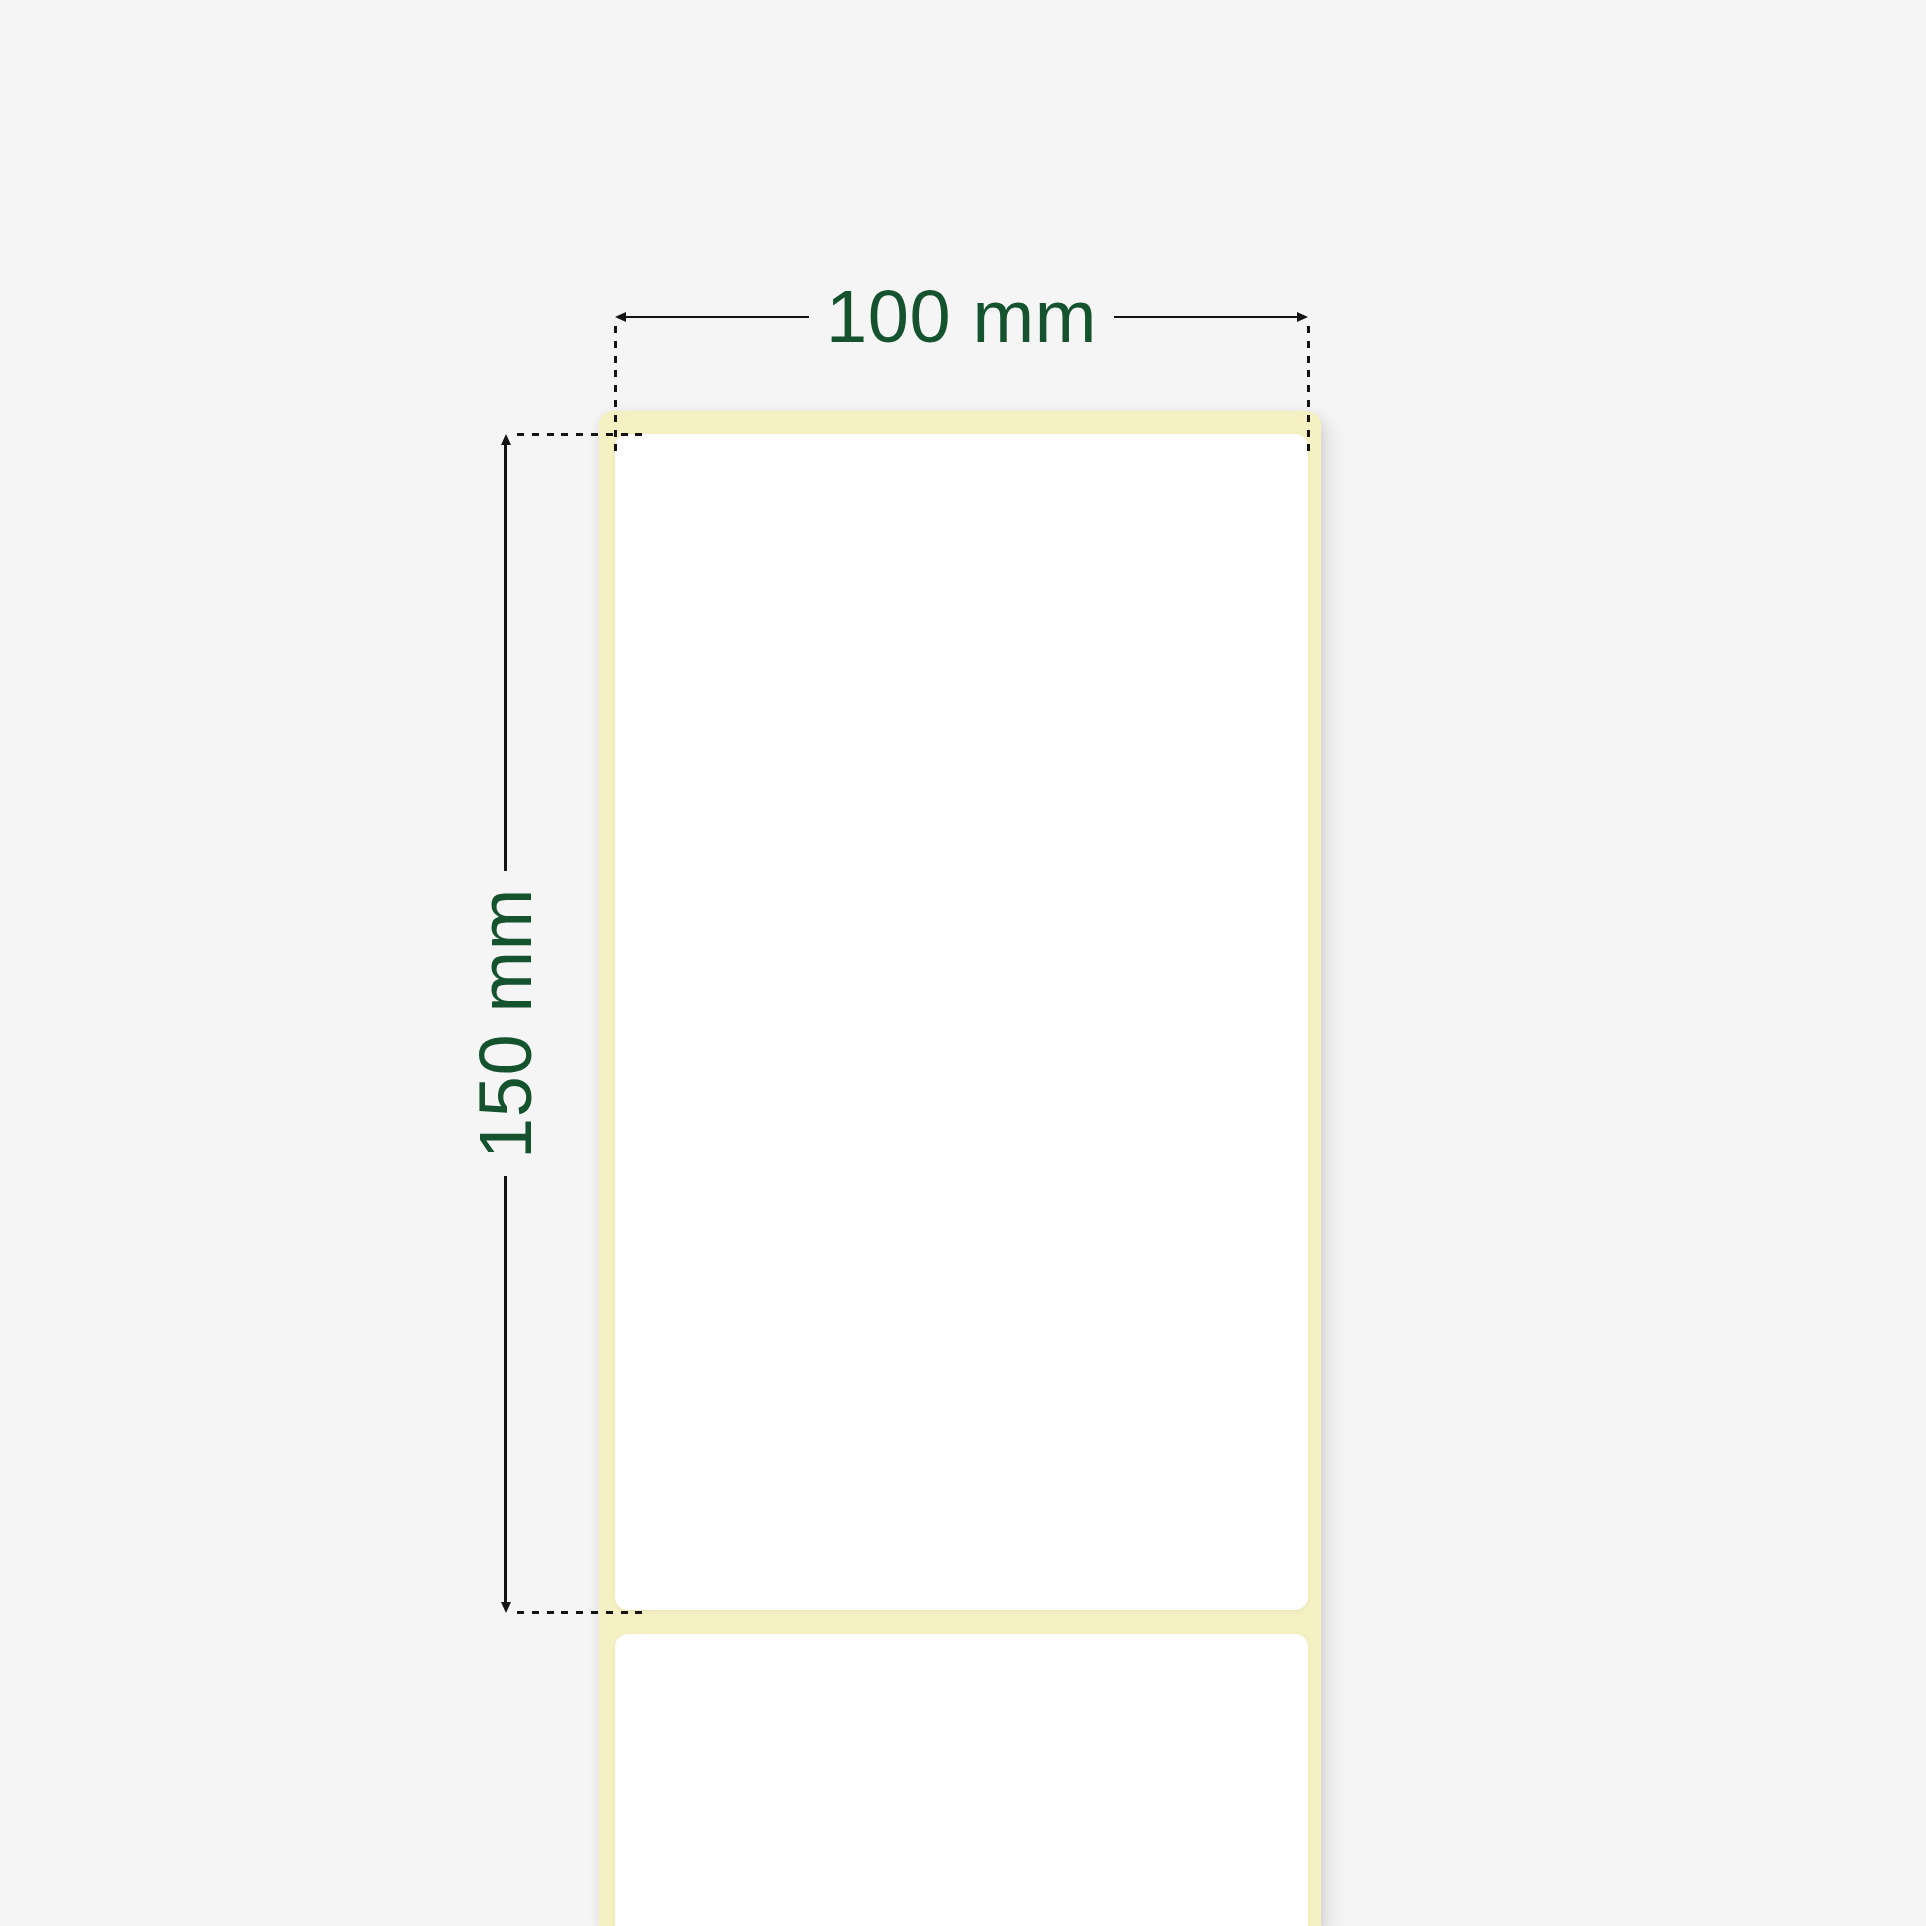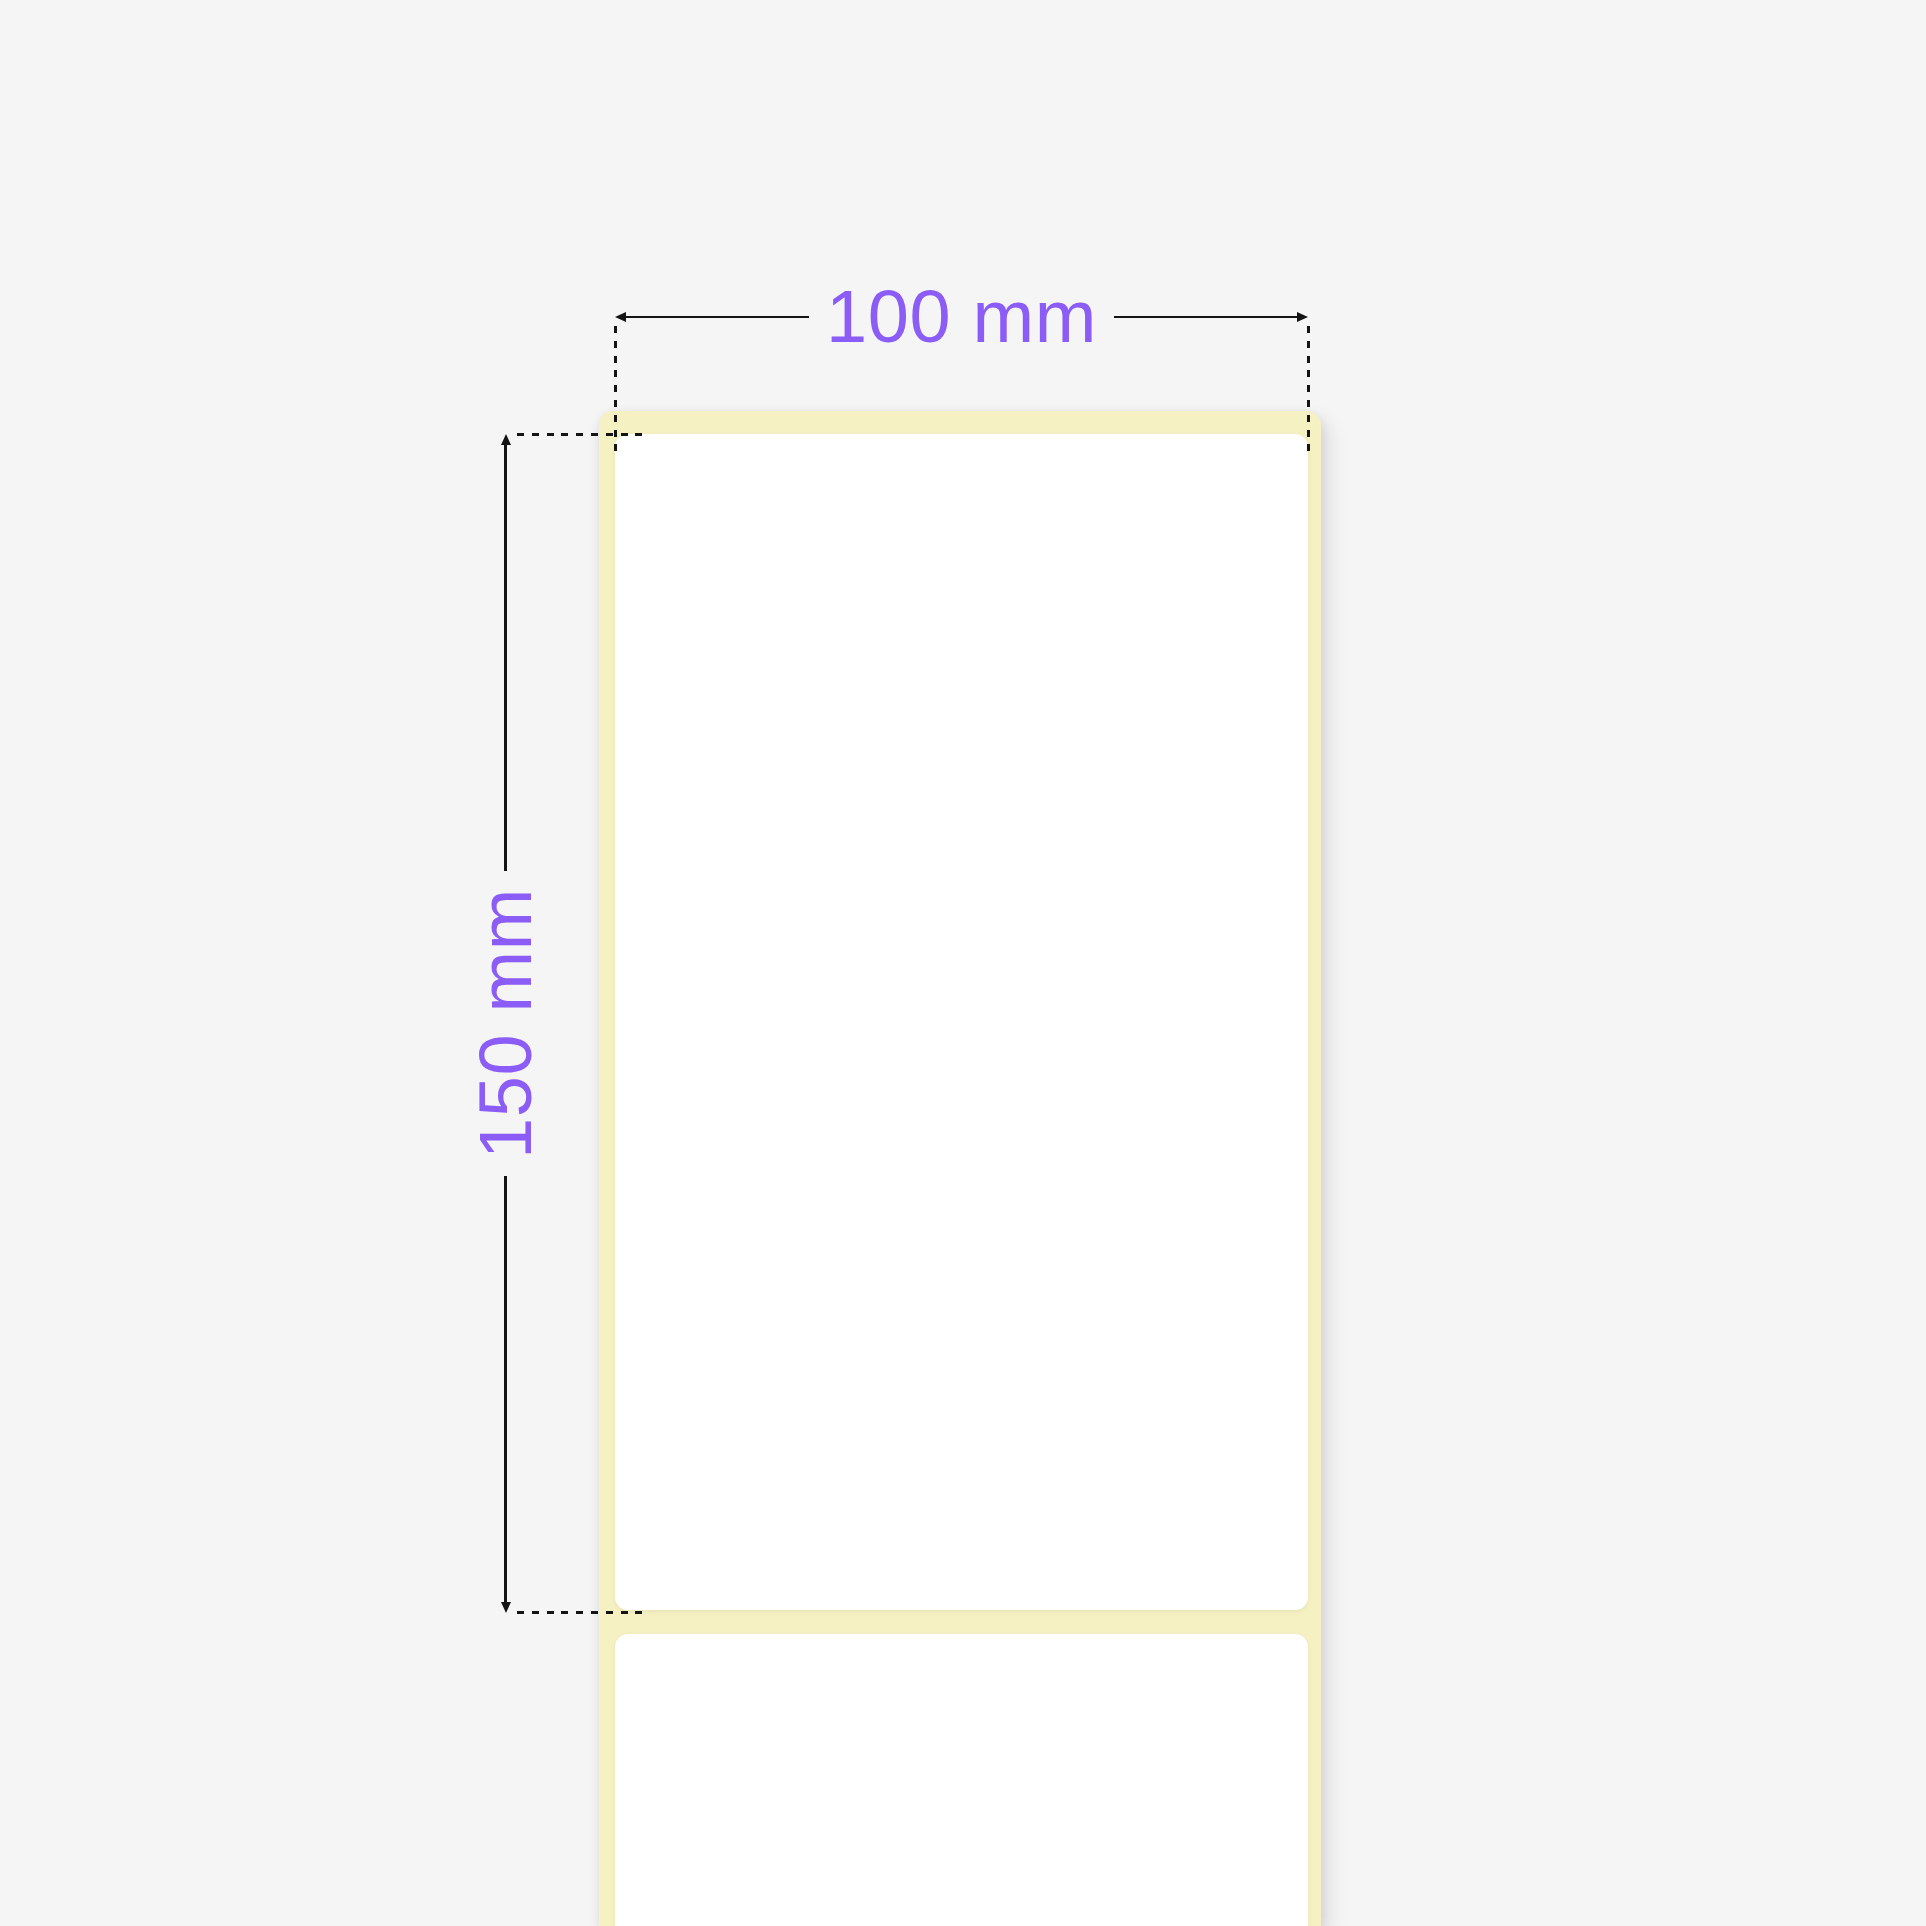--- a/index.html
+++ b/index.html
@@ -60,21 +60,21 @@
     display: flex;
     flex-direction: column;
     align-items: center;
   }
   .seg-h { flex: 1; height: 2.6px; background: #141414; }
   .seg-v { flex: 1; width: 2.6px; background: #141414; }
   .dim-text {
     font-size: 74px;
     line-height: 1;
     white-space: nowrap;
-    color: #8b5cf6;
+    color: #14532d;
     letter-spacing: 0.6px;
   }
   .dim-text.htext { margin: 0 16.7px; }
   .dim-text.vtext {
     writing-mode: vertical-rl;
     transform: rotate(180deg);
     margin: 16.7px 0;
   }
   .ah { width: 0; height: 0; flex: 0 0 auto; }
   .ah-left  { border-top: 5.8px solid transparent; border-bottom: 5.8px solid transparent; border-right: 11.6px solid #141414; }

